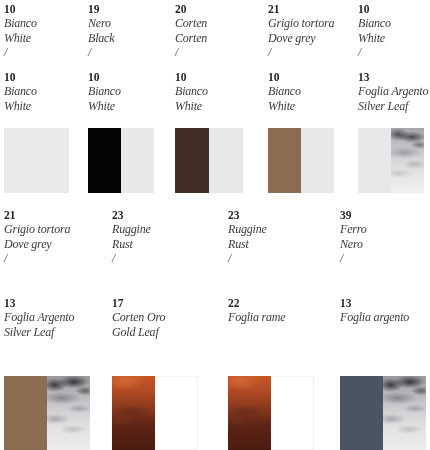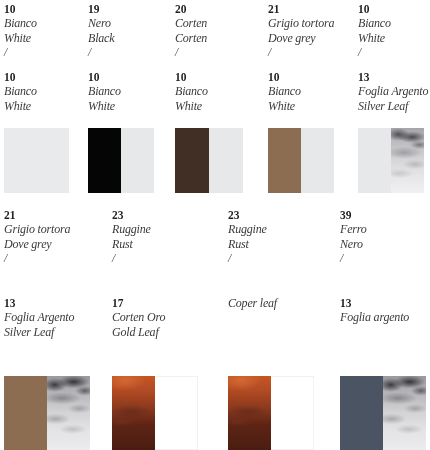--- a/index.html
+++ b/index.html
@@ -246,21 +246,22 @@
     <div class="half f-gold"></div>
   </div>
 
   <div class="col" style="left:228px; top:208px;">
     <div class="code">23</div>
     <div class="nameline">Ruggine</div>
     <div class="nameline">Rust</div>
     <div class="slash">/</div>
   </div>
   <div class="col" style="left:228px; top:296px;">
-    <div class="nameline">Coper leaf</div>
+    <div class="code">22</div>
+    <div class="nameline">Foglia rame</div>
   </div>
   <div class="swatch tile-edge" style="left:228px; top:376px; width:86px; height:74px;">
     <div class="half f-rust"></div>
     <div class="half f-copper"></div>
   </div>
 
   <div class="col" style="left:340px; top:208px;">
     <div class="code">39</div>
     <div class="nameline">Ferro</div>
     <div class="nameline">Nero</div>

